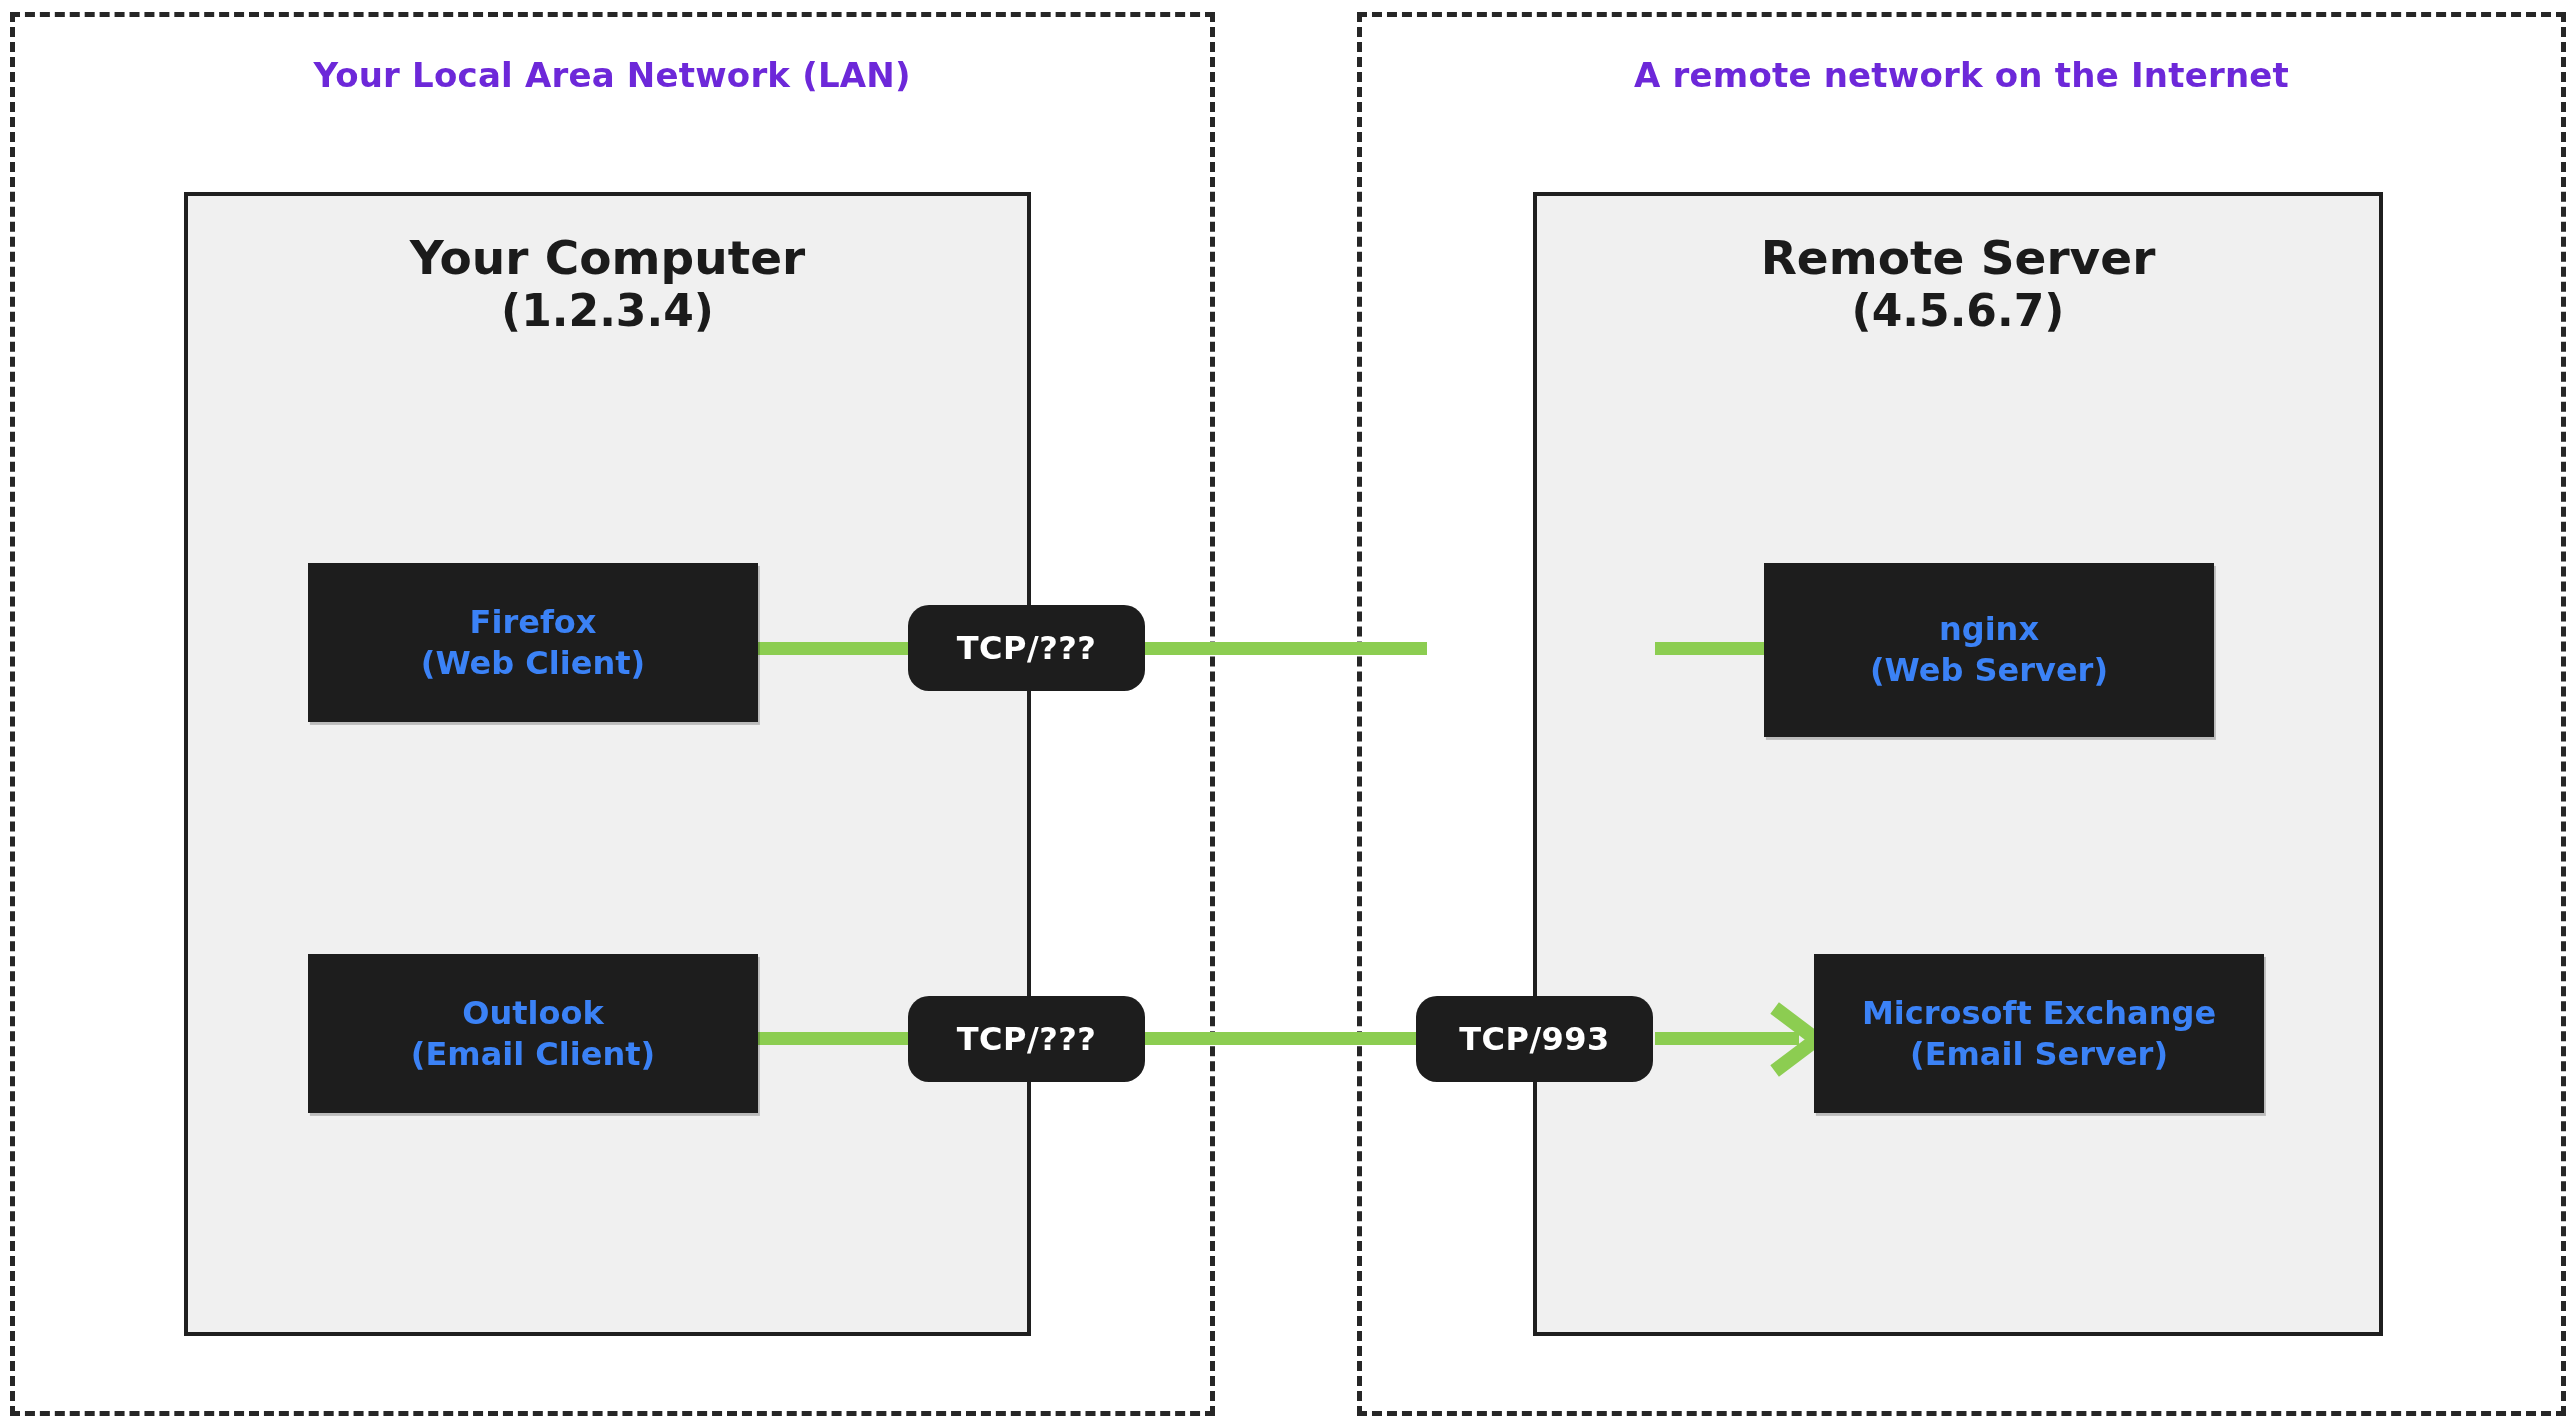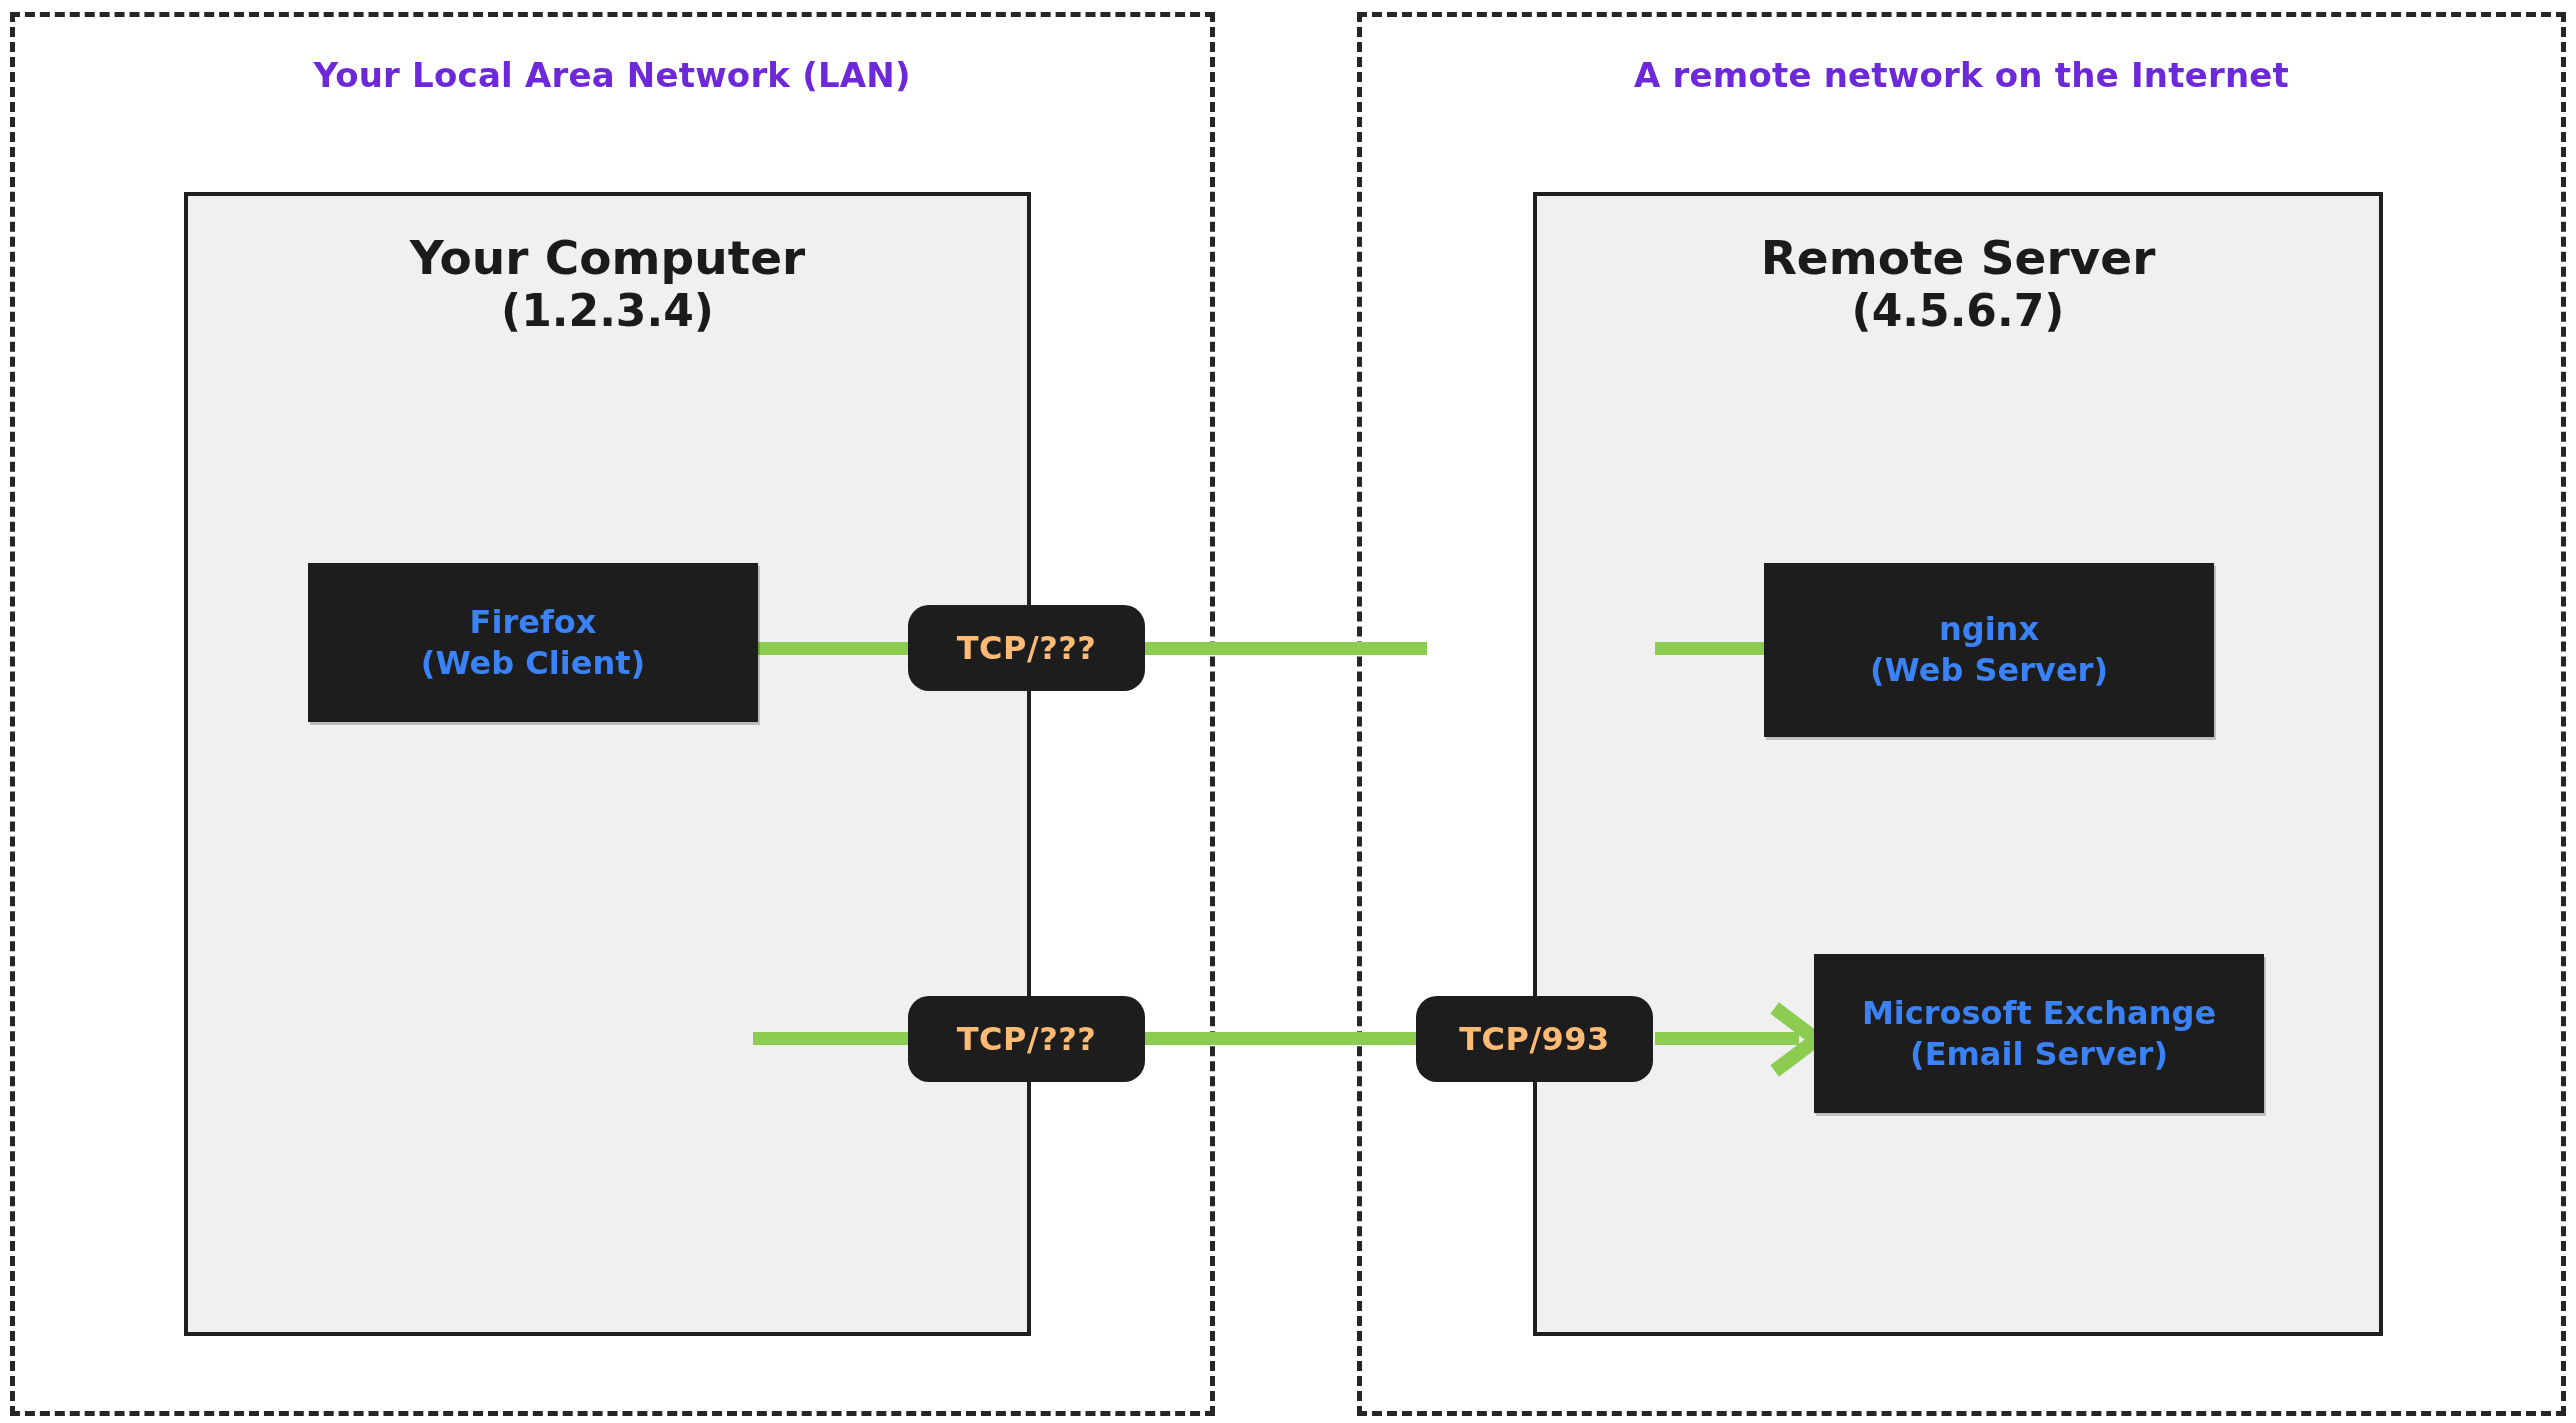--- a/index.html
+++ b/index.html
@@ -86,21 +86,21 @@
   .arrowhead {
     position: absolute;
     width: 61px;
     height: 75px;
   }
 
   
   .pill {
     position: absolute;
     background: #1d1d1d;
-    color: #fdba74;
+    color: #ffffff;
     border-radius: 21px;
     display: flex;
     align-items: center;
     justify-content: center;
     font-size: 32px;
     font-weight: bold;
     letter-spacing: 0.5px;
     box-sizing: border-box;
     z-index: 6;
   }
@@ -160,20 +160,24 @@
   <div class="wire" style="left:753px; top:1032px; width:182px;"></div>
 
   <div class="wire" style="left:1130px; top:1032px; width:297px;"></div>
 
   <div class="wire" style="left:1655px; top:1032px; width:144px;"></div>
 
   <svg class="arrowhead" style="left:1767px; top:1002px;" viewBox="0 0 64 78">
     <path d="M8 6 L52 39 L8 72" fill="none" stroke="#8ccd51" stroke-width="15" stroke-linecap="butt" stroke-linejoin="miter"></path>
   </svg>
 
+  <div class="node" style="left:308px; top:954px; width:450px; height:159px;">
+    <span>Outlook</span>
+    <span>(Email Client)</span>
+  </div>
 
   <div class="node" style="left:1814px; top:954px; width:450px; height:159px;">
     <span>Microsoft Exchange</span>
     <span>(Email Server)</span>
   </div>
 
   <div class="pill" style="left:908px; top:996px; width:237px; height:86px;">
     <span>TCP/???</span>
   </div>
 

